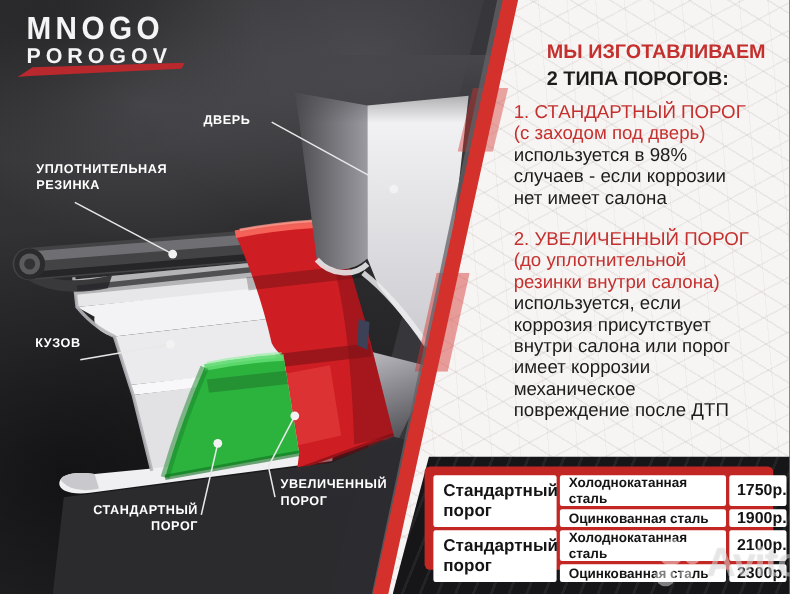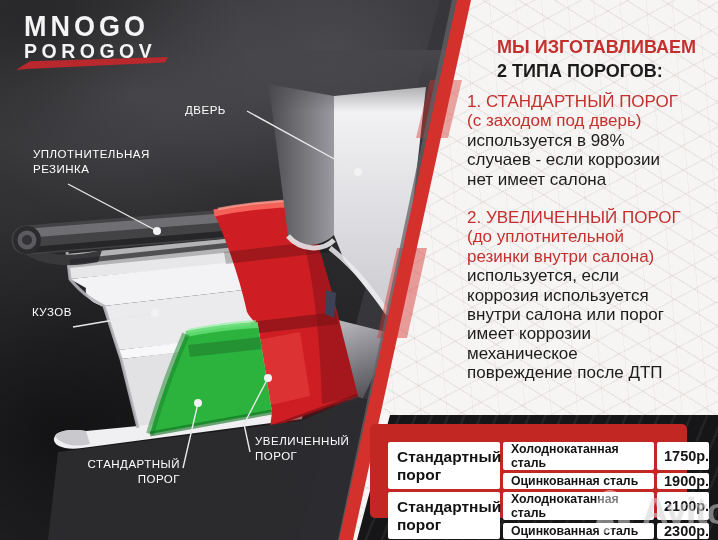--- a/index.html
+++ b/index.html
@@ -26,32 +26,32 @@
     background:repeating-linear-gradient(112deg, rgba(255,255,255,.06) 0 2.5px, transparent 2.5px 15px),#161518;}
   .light-strip{inset:0;clip-path:polygon(452px 0,458px 0,347px 540px,338px 540px);background:#626267;opacity:.75;}
   .red-stripe{inset:0;clip-path:polygon(457px 0,471px 0,353px 540px,339px 540px);background:#d5312c;}
   
   .logo{left:24px;top:12px;color:#f4f4f5;line-height:1;}
   .logo .l1{font-size:27px;font-weight:700;letter-spacing:4px;transform:scaleY(1.08);transform-origin:left top;}
   .logo .l2{font-size:19.5px;font-weight:700;letter-spacing:4.5px;margin-top:3px;}
   .logo-swoosh{left:16px;top:57px;width:152px;height:13px;background:#b9282c;
     clip-path:polygon(0 100%,9% 32%,100% 0,98% 42%,7% 93%);}
   
-  .dlabel{color:#fff;font-weight:400;font-size:11.5px;letter-spacing:.5px;line-height:15px;white-space:nowrap;}
+  .dlabel{color:#fff;font-weight:700;font-size:11.5px;letter-spacing:.5px;line-height:15px;white-space:nowrap;}
   
   .heading{top:35px;right:22px;font-weight:700;font-size:18px;line-height:24px;}
   .heading .h1{color:#c4302e;}
   .heading .h2{color:#1d1b1c;}
   .item{left:467px;width:250px;font-weight:400;font-size:17px;line-height:19.4px;}
   .item .t{color:#c4302e;}
   .item .b{color:#1d1b1c;}
   .item1{top:92px;} .item2{top:208px;}
   
-  .ptable{left:370px;top:424px;width:317px;height:94px;background:#c32723;border-radius:5px;
-    padding:18px;display:grid;grid-template-columns:112px 151px 1fr;grid-template-rows:repeat(4,1fr);gap:3px;box-sizing:border-box;}
+  .ptable{left:386px;top:424px;width:317px;height:94px;background:#c32723;border-radius:5px;
+    padding:8px;display:grid;grid-template-columns:112px 151px 1fr;grid-template-rows:repeat(4,1fr);gap:3px;box-sizing:border-box;}
   .ptable .cell{background:#fff;border-radius:2px;display:flex;align-items:center;color:#141414;}
   .ptable .grp{grid-row:span 2;font-size:15.5px;font-weight:600;line-height:1.12;padding-left:9px;}
   .ptable .mat{font-size:12.3px;font-weight:700;padding-left:8px;}
   .ptable .prc{font-size:14.5px;font-weight:700;padding-left:7px;}
   
   .wm{left:594px;top:488px;display:flex;align-items:center;color:rgba(255,255,255,.45);z-index:9;}
   .wm .dots{position:relative;width:48px;height:48px;}
   .wm .dots i{position:absolute;border-radius:50%;background:rgba(255,255,255,.45);}
   .wm .txt{font-size:37px;font-weight:700;letter-spacing:-1px;text-shadow:0 0 1px rgba(0,0,0,.18);}
 </style>
@@ -197,21 +197,21 @@
     <div class="b">используется в 98%</div>
     <div class="b">случаев - если коррозии</div>
     <div class="b">нет имеет салона</div>
   </div>
 
   <div class="abs item item2">
     <div class="t">2. УВЕЛИЧЕННЫЙ ПОРОГ</div>
     <div class="t">(до уплотнительной</div>
     <div class="t">резинки внутри салона)</div>
     <div class="b">используется, если</div>
-    <div class="b">коррозия используется</div>
+    <div class="b">коррозия присутствует</div>
     <div class="b">внутри салона или порог</div>
     <div class="b">имеет коррозии</div>
     <div class="b">механическое</div>
     <div class="b">повреждение после ДТП</div>
   </div>
 
   <div class="abs ptable">
     <div class="cell grp">Стандартный порог</div>
     <div class="cell mat">Холоднокатанная сталь</div>
     <div class="cell prc">1750р.</div>

